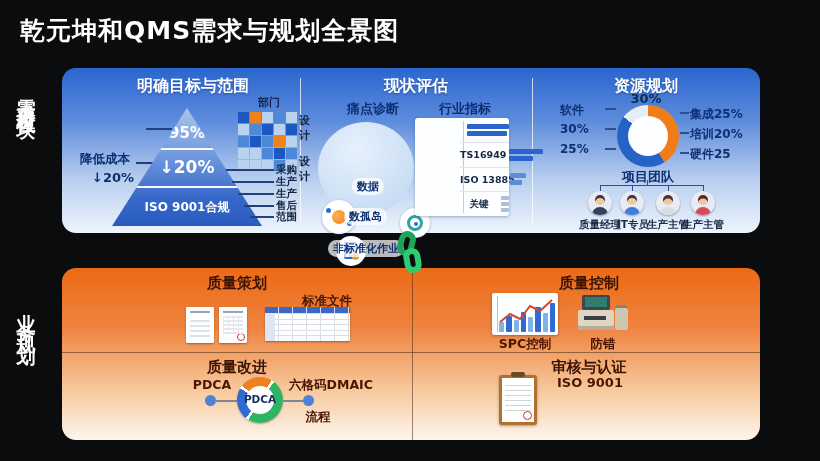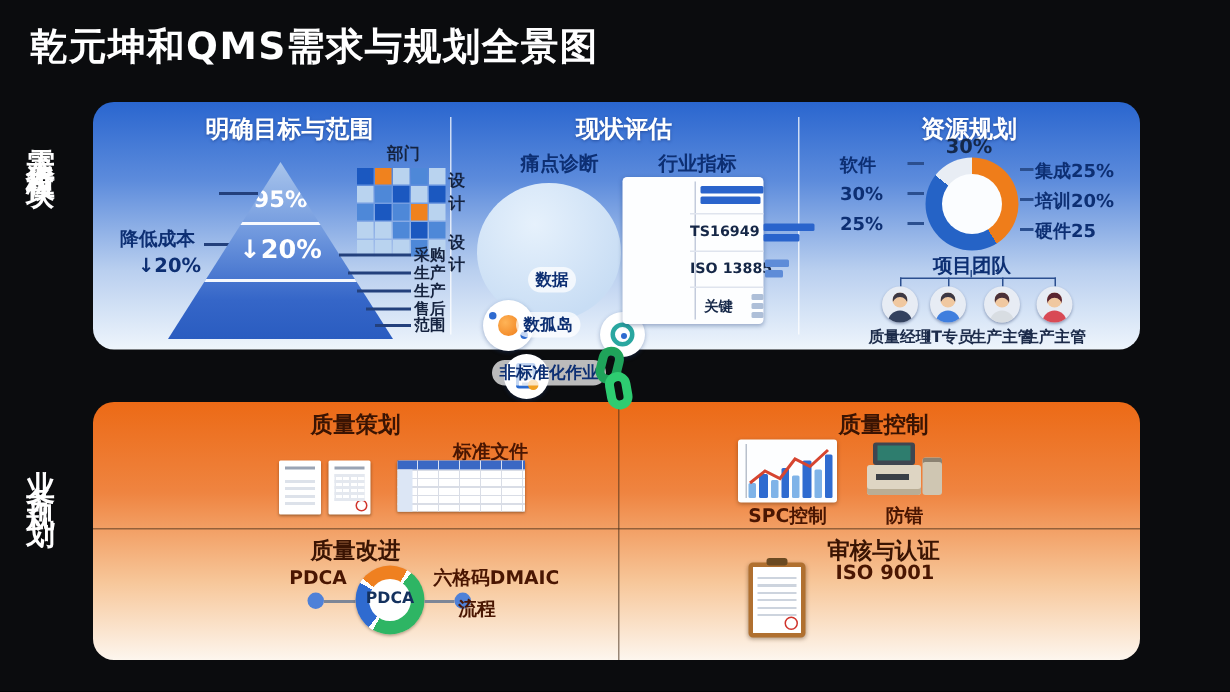--- a/index.html
+++ b/index.html
@@ -207,21 +207,21 @@
   .imp-line{position:absolute;top:131.5px;height:2px;background:#7d8697;}
   .il1{left:154px;width:21px;} .il2{left:221px;width:20px;}
   .cycle{position:absolute;left:175px;top:109px;width:46px;height:46px;border-radius:50%;
     background:conic-gradient(#ef8020 0 30deg,#fff 30deg 38deg,#2eb564 38deg 210deg,
       #fff 210deg 218deg,#2f6bd0 218deg 300deg,#fff 300deg 308deg,#ef8020 308deg 360deg);
     box-shadow:0 1px 2px rgba(60,30,0,.35);}
   .cycle::before{content:"";position:absolute;inset:9px;border-radius:50%;background:#fff;}
   .cycle-label{position:absolute;left:0;right:0;top:16px;text-align:center;color:#14315e;
     font-weight:800;font-size:10.5px;}
   .lbl-dmaic{left:226px;top:109px;width:86px;}
-  .lbl-flow{left:236px;top:130px;width:40px;text-align:center;}
+  .lbl-flow{left:236px;top:141px;width:40px;text-align:center;}
 
   
   .clipboard{position:absolute;left:437px;top:107px;width:38px;height:50px;background:#fff;
     border:3px solid #b07030;border-radius:3px;box-shadow:0 1px 3px rgba(60,30,0,.4);}
   .clipboard::before{content:"";position:absolute;left:9px;top:-6px;width:14px;height:5px;
     background:#6b4a22;border-radius:2px;}
   .clipboard .lines{position:absolute;left:3px;right:3px;top:5px;height:28px;
     background:repeating-linear-gradient(0deg,#cdd4de 0 1.5px,transparent 1.5px 5px);}
   .clipboard .stamp{position:absolute;right:2px;bottom:2px;width:9px;height:9px;
     border-radius:50%;border:1.5px solid #d0342c;}
@@ -257,20 +257,21 @@
         <span class="mv">↓20%</span>
       </div>
       <div class="lead ll1"></div>
       <div class="lead ll2"></div>
 
       <div class="pyramid">
         <div class="pline p1"></div>
         <div class="pline p2"></div>
         <span class="ptext pt1">95%</span>
         <span class="ptext pt2">↓20%</span>
+        <span class="ptext pt3">ISO 9001合规</span>
       </div>
 
       <span class="hm-title">部门</span>
       <div class="heatmap">
           <div class="hm-cell" style="background: rgb(27, 88, 192);"></div>
           <div class="hm-cell" style="background: rgb(240, 130, 30);"></div>
           <div class="hm-cell" style="background: rgb(185, 211, 239);"></div>
           <div class="hm-cell" style="background: rgb(78, 136, 216);"></div>
           <div class="hm-cell" style="background: rgb(185, 211, 239);"></div>
           <div class="hm-cell" style="background: rgb(185, 211, 239);"></div>

